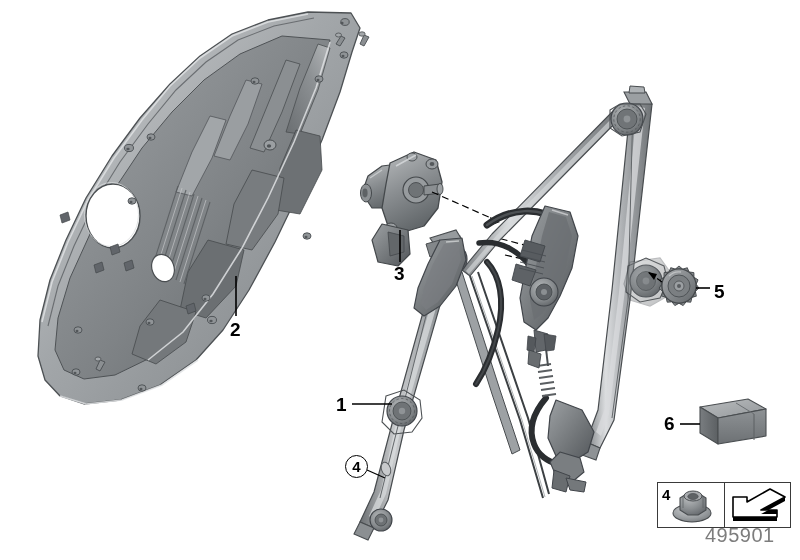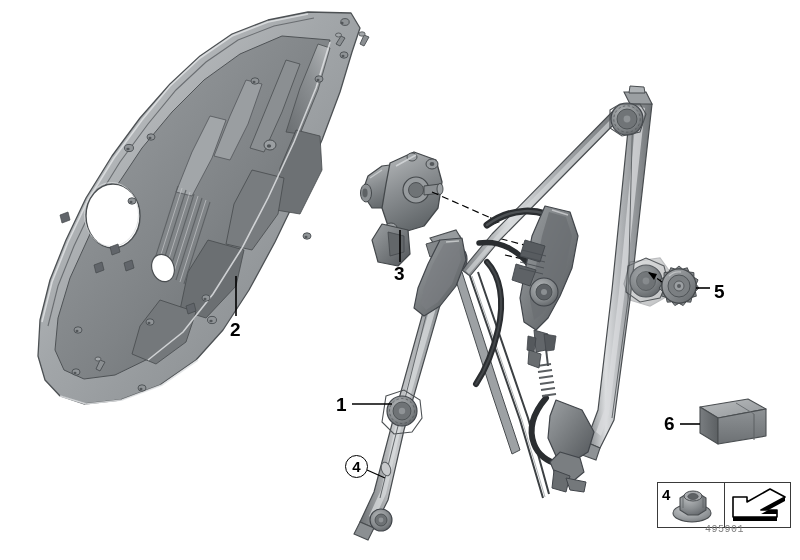--- a/index.html
+++ b/index.html
@@ -77,22 +77,22 @@
     color: #000;
     z-index: 3;
   }
   .legend-cell svg {
     position: absolute;
     left: 0;
     top: 0;
   }
   #drawing-number {
     position: absolute;
-    font-family: Liberation Mono, monospace;
-    font-size: 10px;
+    font-family: Liberation Sans, sans-serif;
+    font-size: 20px;
     color: #7d7d7d;
     letter-spacing: 0.5px;
     white-space: nowrap;
   }
 </style>
 </head>
 <body>
 
 <div id="page">
 

